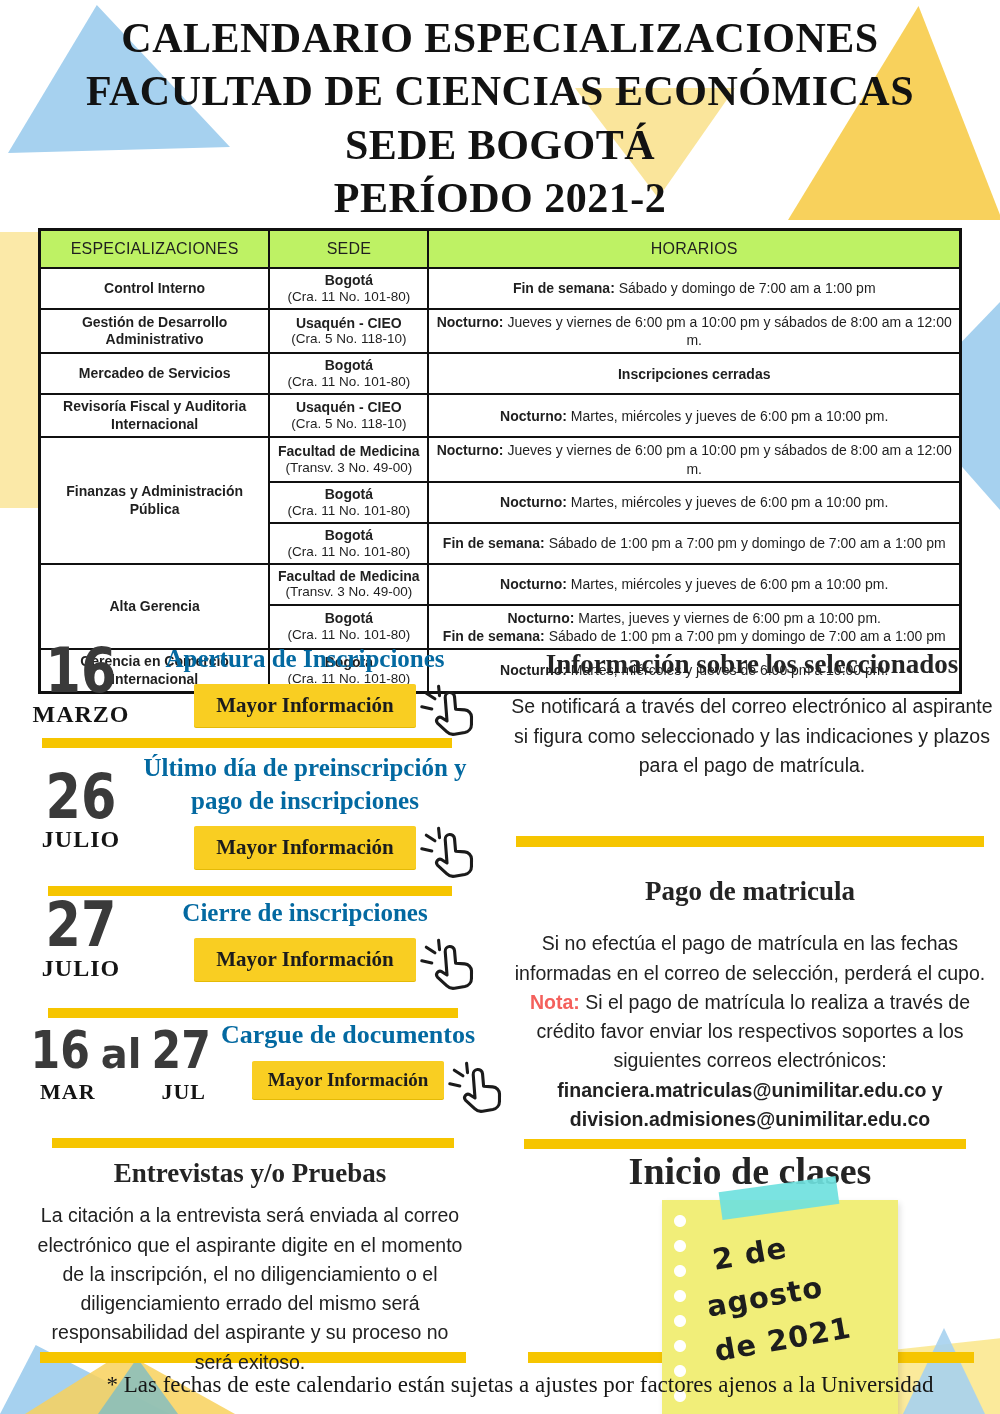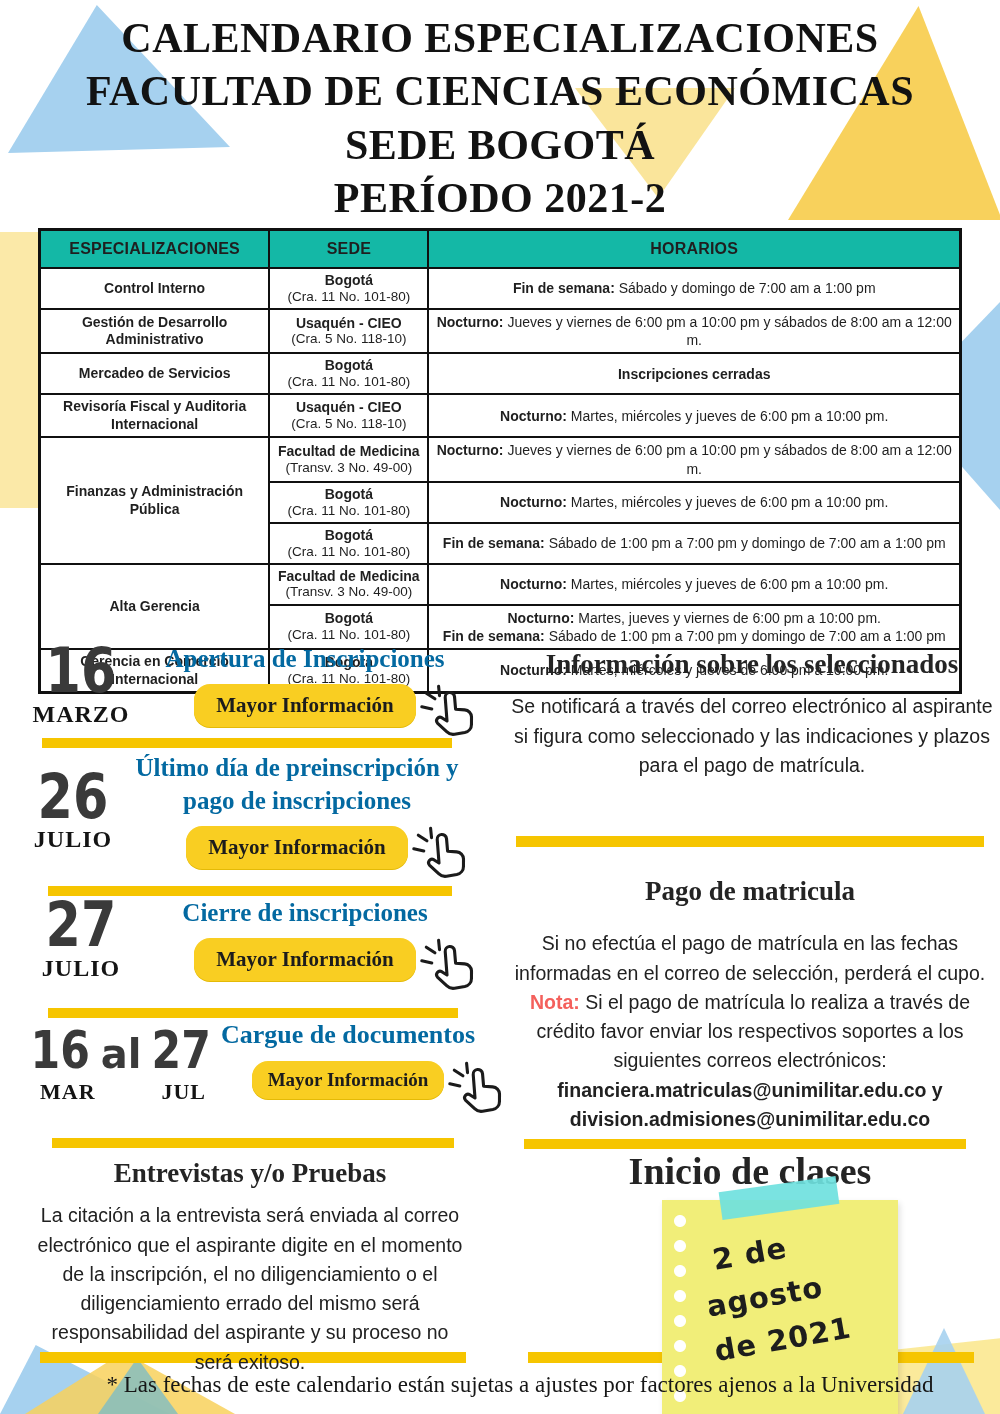--- a/index.html
+++ b/index.html
@@ -30,21 +30,21 @@
   
   .title{position:absolute;z-index:1;left:55px;top:12px;width:890px;text-align:center;
     font-family:"Liberation Serif",serif;font-weight:700;font-size:42px;line-height:1.27;
     color:#121212;letter-spacing:.5px;}
   
   .sched{position:absolute;z-index:1;left:38px;top:228px;width:924px;border-collapse:collapse;
     background:#ffffff;table-layout:fixed;}
   .sched th,.sched td{border:2px solid #101010;text-align:center;vertical-align:middle;
     padding:3px 5px;}
   .sched{border:3px solid #101010;}
-  .sched th{background:#14b8a6;font-size:16px;font-weight:700;height:30px;letter-spacing:.2px;}
+  .sched th{background:#bef264;font-size:16px;font-weight:400;height:30px;letter-spacing:.2px;}
   .col-prog{width:228px;} .col-sede{width:158px;} .col-hor{width:528px;}
   .prog{font-weight:700;font-size:14px;line-height:1.25;}
   .sede1{font-weight:700;font-size:14px;line-height:1.2;}
   .sede2{font-size:13.5px;line-height:1.2;}
   .hor{font-size:14px;line-height:1.3;}
   .h-line b{font-weight:700;}
   
   .hbar{position:absolute;z-index:1;height:10px;background:#f6c500;}
   .bar1{left:42px;top:738px;width:410px;}
   .bar2{left:48px;top:886px;width:404px;}
@@ -57,28 +57,28 @@
   
   .event{position:absolute;z-index:1;display:flex;align-items:center;}
   .date-col{text-align:center;flex:0 0 auto;}
   .num{font-family:"DejaVu Sans",sans-serif;font-weight:700;color:#3a3a3a;
     transform:scaleX(.82);transform-origin:50% 50%;line-height:.95;}
   .mon{font-family:"Liberation Serif",serif;font-weight:700;color:#141414;letter-spacing:1px;text-align:center;}
   .ev-body{flex:1 1 auto;text-align:center;}
   .ev-title{font-family:"Liberation Serif",serif;font-weight:700;font-size:25px;color:#0369a1;
     line-height:1.3;}
   .btn-wrap{position:relative;display:inline-block;margin-top:9px;}
-  .btn{display:inline-block;background:#f9ce22;border:none;border-radius:16px;
+  .btn{display:inline-block;background:#f9ce22;border:none;border-radius:2px;
     padding:9px 22px;font-family:"Liberation Serif",serif;font-weight:700;font-size:21px;
     color:#1c1c1c;cursor:pointer;box-shadow:0 1px 0 #e4ba06;}
   .click-icon{position:absolute;right:-62px;top:-4px;width:62px;height:62px;
     transform:rotate(-12deg);}
   .ev1{left:28px;top:642px;width:448px;} .ev1 .date-col{width:106px;}
   .ev1 .num{font-size:62px;} .ev1 .mon{font-size:24px;}
-  .ev2{left:20px;top:752px;width:448px;} .ev2 .date-col{width:106px;}
+  .ev2{left:28px;top:752px;width:448px;} .ev2 .date-col{width:106px;}
   .ev2 .num{font-size:62px;} .ev2 .mon{font-size:24px;}
   .ev3{left:28px;top:896px;width:448px;} .ev3 .date-col{width:106px;}
   .ev3 .num{font-size:62px;} .ev3 .mon{font-size:24px;}
   .ev4{left:22px;top:1018px;width:454px;align-items:flex-start;}
   .ev4 .date-col{width:198px;padding-top:8px;}
   .range-row{display:flex;justify-content:center;align-items:baseline;gap:4px;}
   .range-row .num{font-size:52px;} .range-al{font-family:"DejaVu Sans",sans-serif;
     font-weight:700;font-size:40px;color:#3a3a3a;}
   .range-labels{display:flex;justify-content:space-between;padding:2px 14px 0 18px;}
   .range-labels .mon{font-size:22px;}

